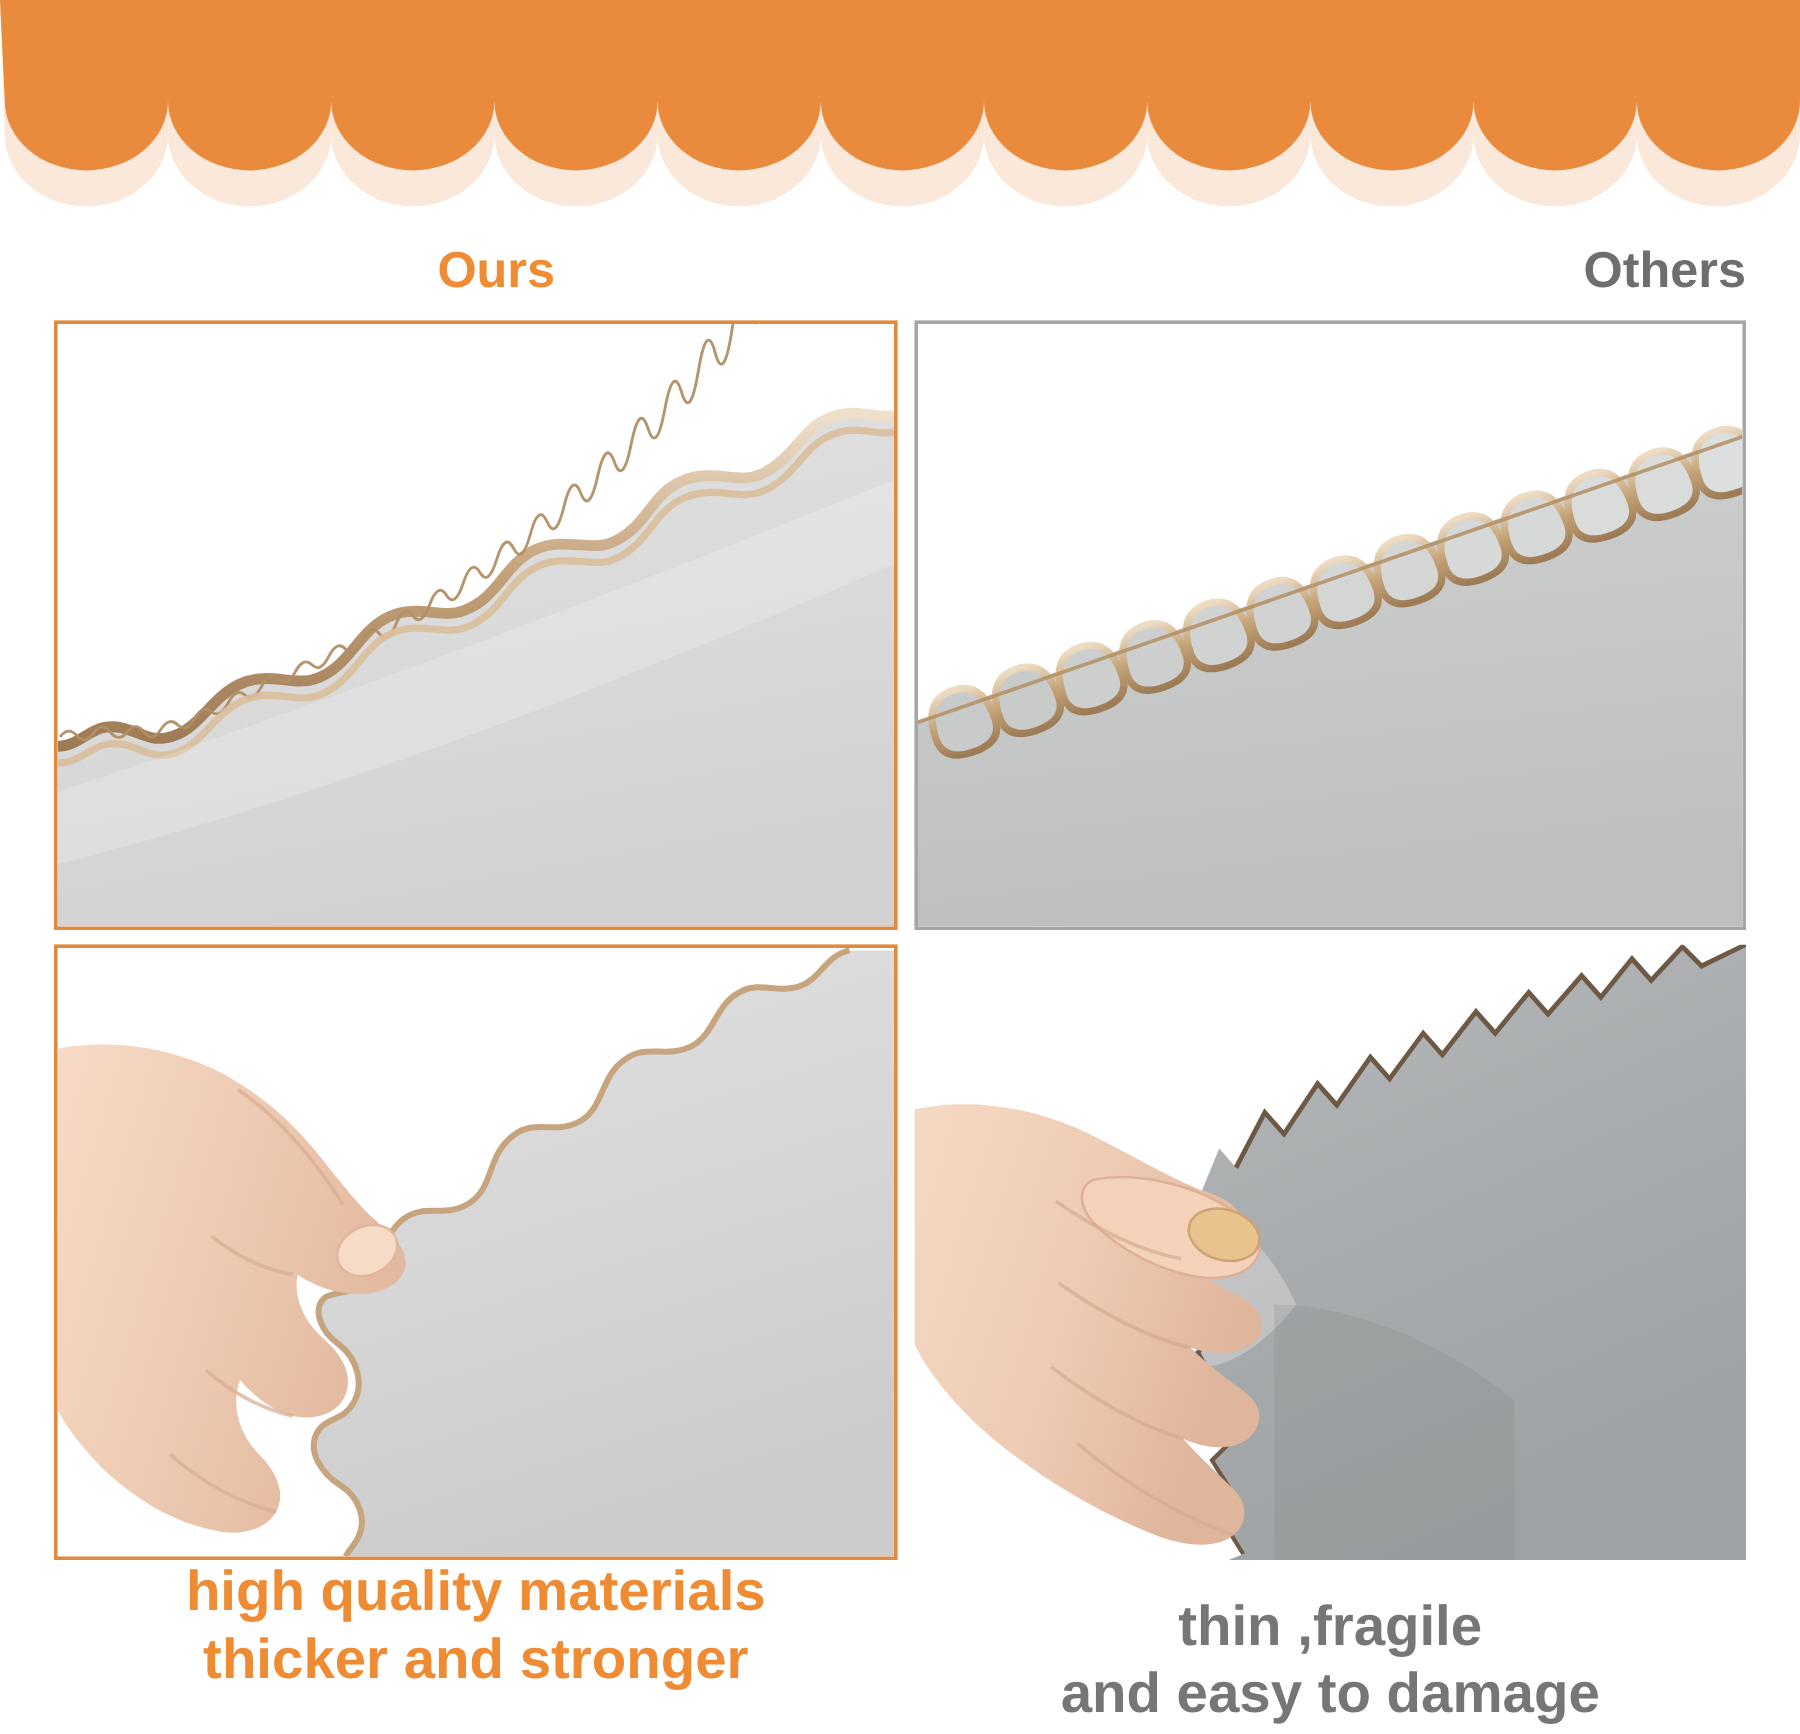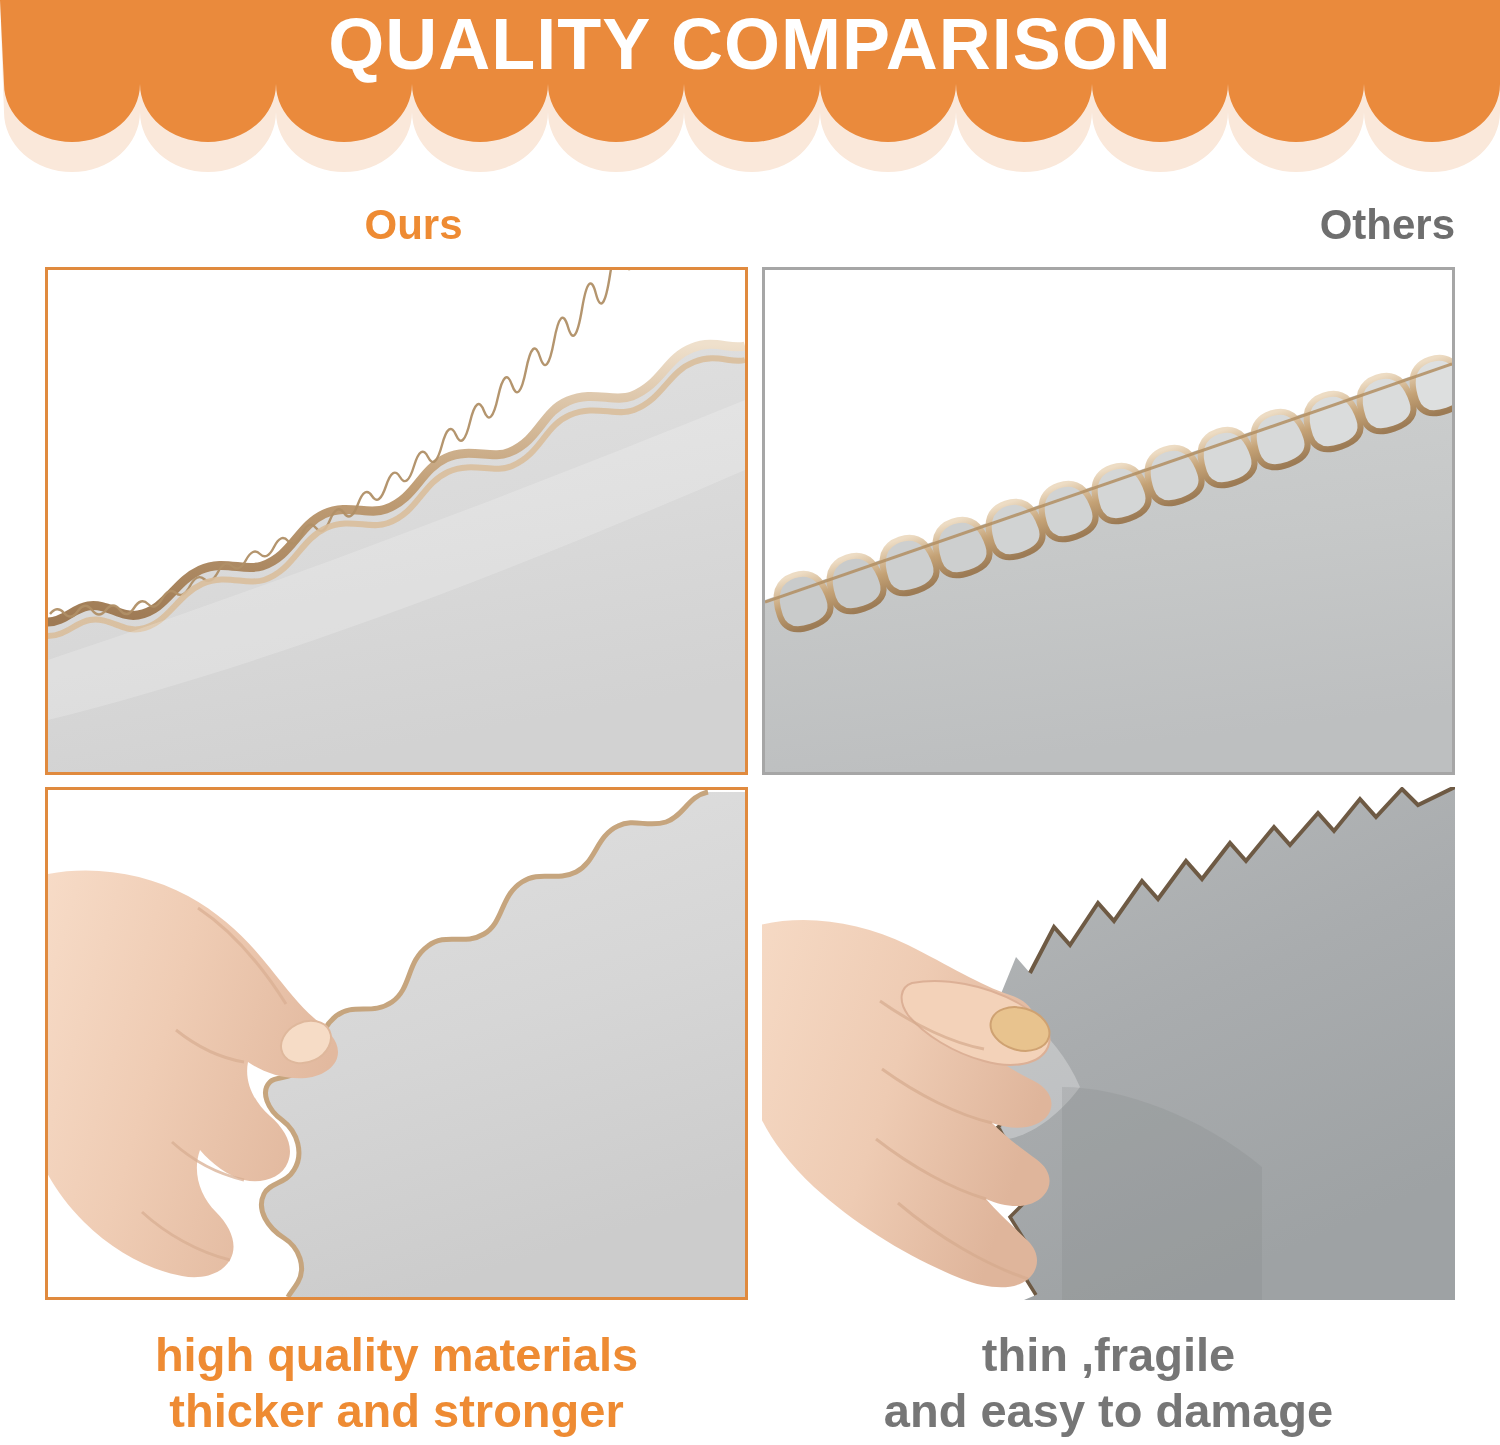--- a/index.html
+++ b/index.html
@@ -85,21 +85,21 @@
     position: absolute;
     font-family: "Liberation Sans", sans-serif;
     font-weight: bold;
     font-size: 47px;
     line-height: 56px;
     white-space: pre-line;
     text-align: center;
   }
   .caption.ours {
     left: 45px;
-    top: 1327px;
+    top: 1298px;
     width: 703px;
     color: #EE8B33;
   }
   .caption.others {
     left: 762px;
     top: 1327px;
     width: 693px;
     color: #767676;
   }
 </style>
@@ -138,21 +138,20 @@
                a68,58 0 0 1 -68,58 a68,58 0 0 1 -68,-58
                a68,58 0 0 1 -68,58 a68,58 0 0 1 -68,-58
                a68,58 0 0 1 -68,58 a68,58 0 0 1 -68,-58
                a68,58 0 0 1 -68,58 a68,58 0 0 1 -68,-58
                a68,58 0 0 1 -68,58 a68,58 0 0 1 -68,-58
                a68,58 0 0 1 -68,58 a68,58 0 0 1 -68,-58
                a68,58 0 0 1 -68,58 a68,58 0 0 1 -68,-58
                Z"></path>
     </g>
   </svg>
-  <div class="header-title">QUALITY COMPARISON</div>
 </div>
 
 <div class="col-heading ours">Ours</div>
 <div class="col-heading others">Others</div>
 
 <div class="panel ours p-tl">
   <svg viewBox="0 0 697 502" preserveAspectRatio="none">
     <rect x="0" y="0" width="697" height="502" fill="#FFFFFF"></rect>
     <defs>
       <linearGradient id="oursFace" x1="0" y1="0" x2="0.3" y2="1">

